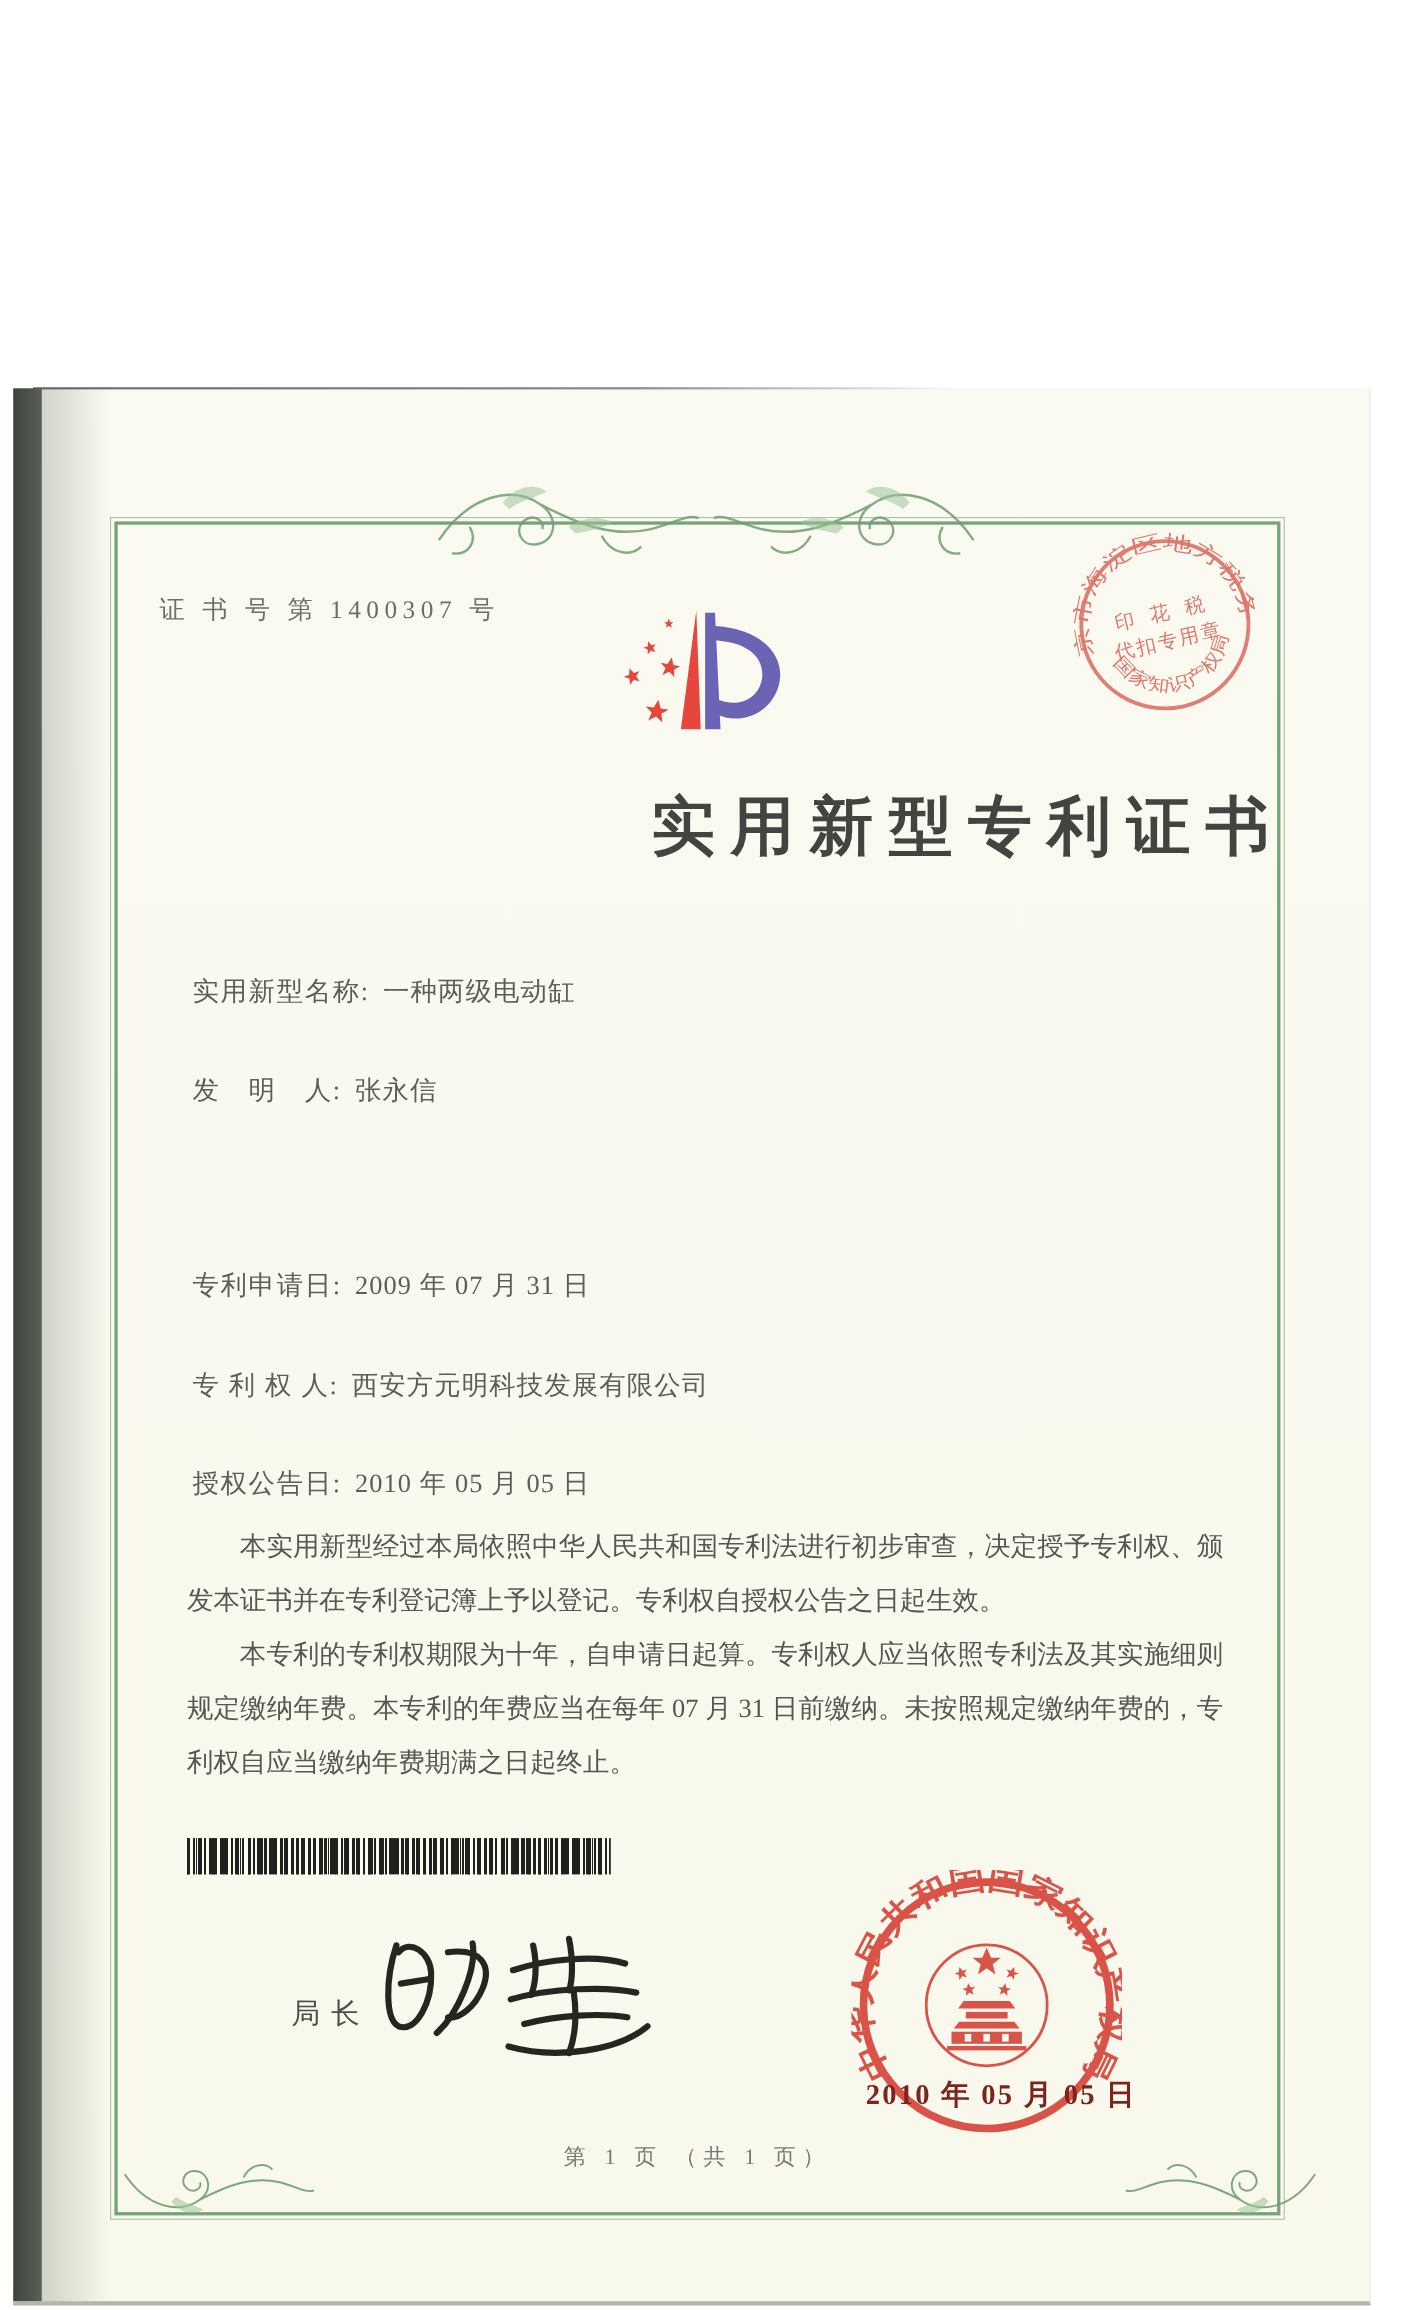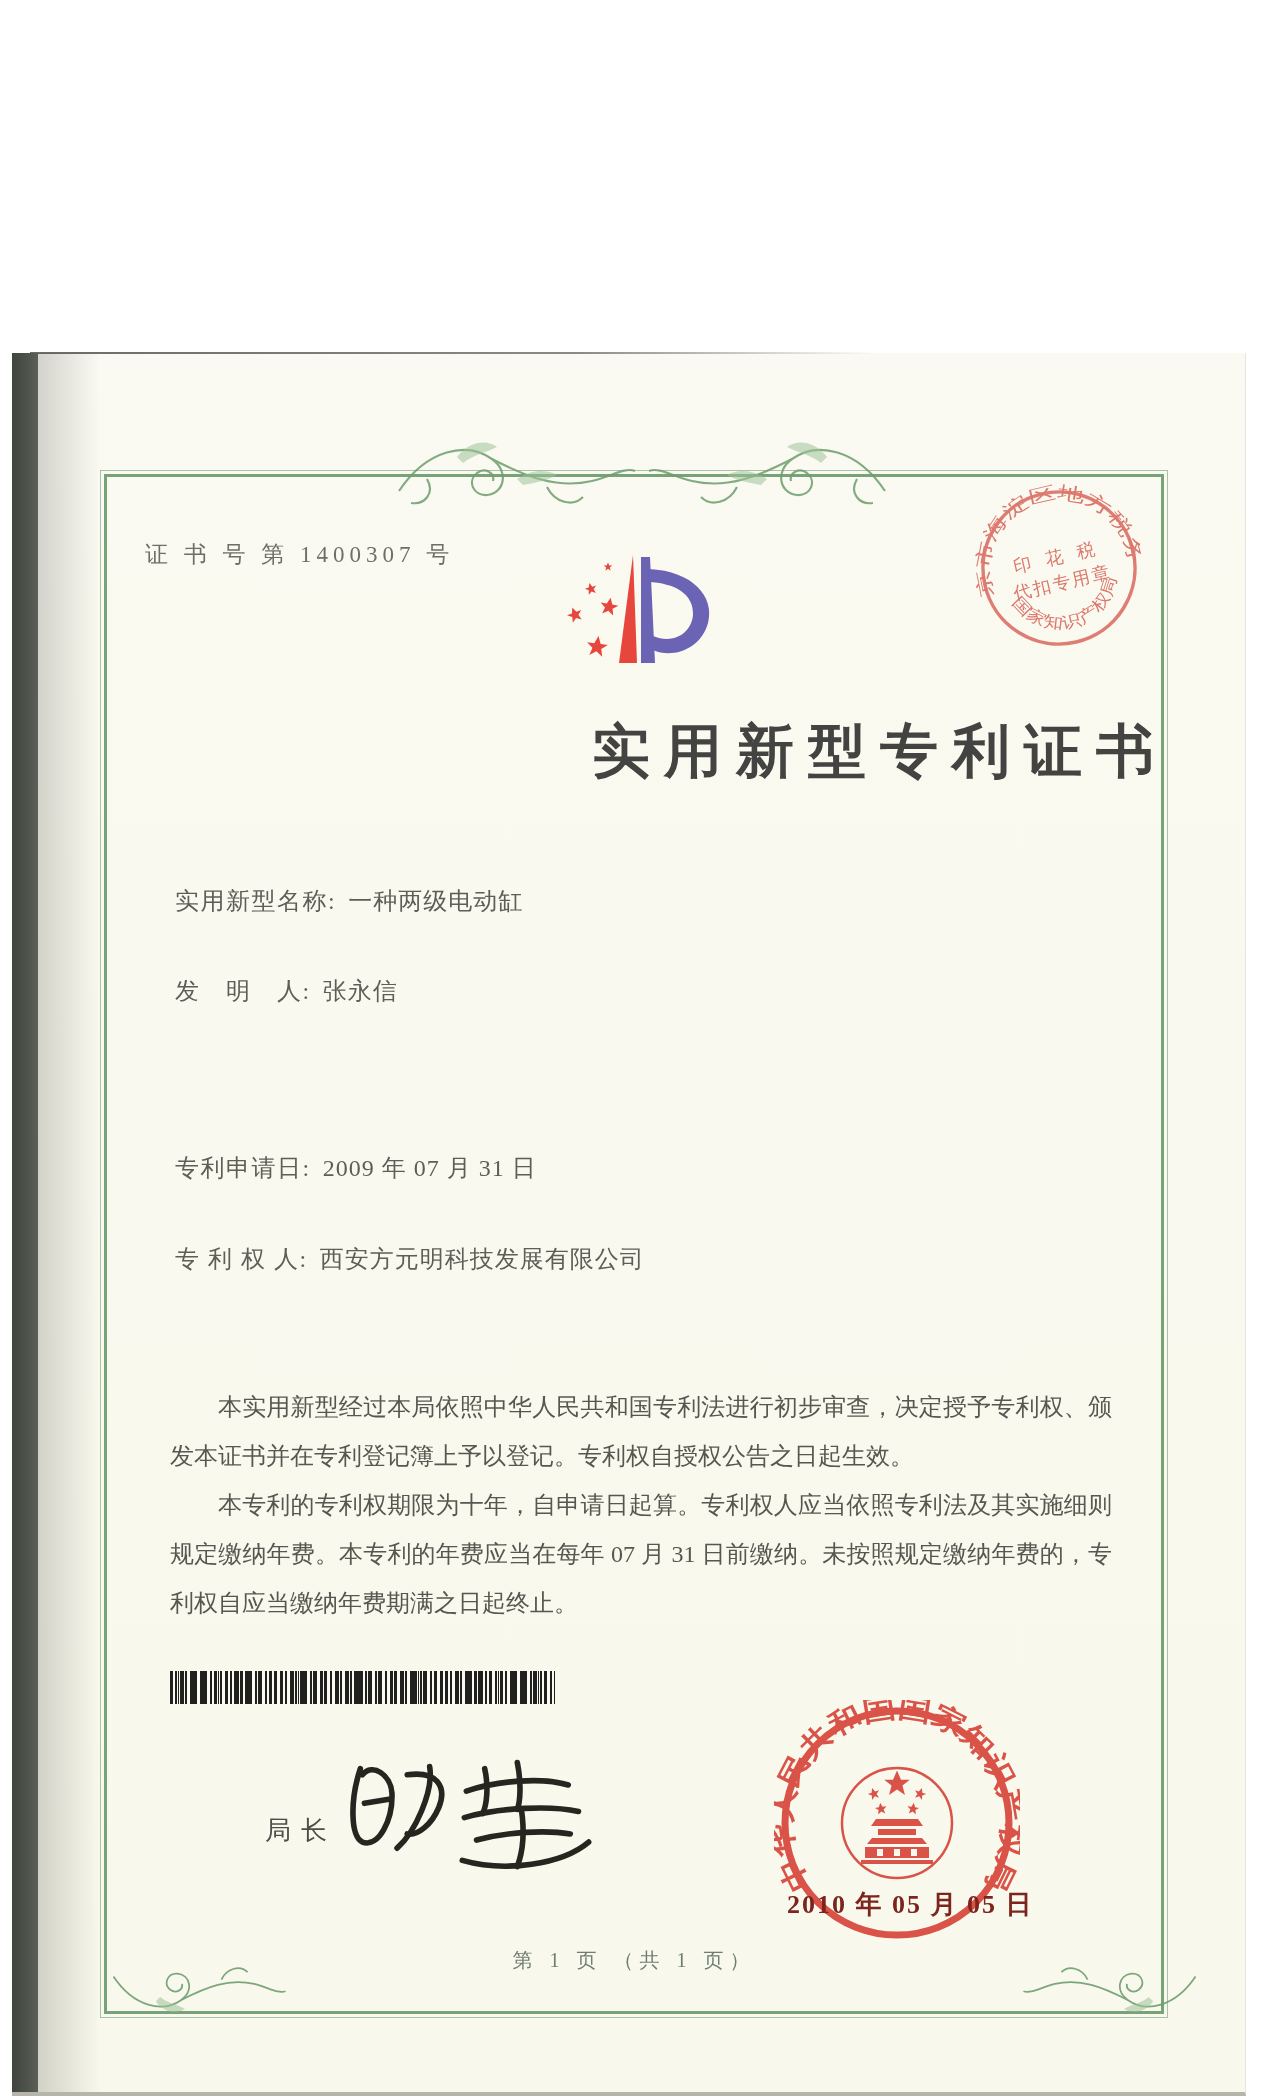--- a/index.html
+++ b/index.html
@@ -188,20 +188,23 @@
       <span class="flabel">实用新型名称:</span><span class="fvalue">一种两级电动缸</span>
     </div>
     <div class="field-row r2">
       <span class="flabel">发　明　人:</span><span class="fvalue">张永信</span>
     </div>
     <div class="field-row r4">
       <span class="flabel">专利申请日:</span><span class="fvalue">2009 年 07 月 31 日</span>
     </div>
     <div class="field-row r5">
       <span class="flabel">专 利 权 人:</span><span class="fvalue">西安方元明科技发展有限公司</span>
+    </div>
+    <div class="field-row r6">
+      <span class="flabel">授权公告日:</span><span class="fvalue">2010 年 05 月 05 日</span>
     </div>
 
     <div class="body-text">
       <p>本实用新型经过本局依照中华人民共和国专利法进行初步审查，决定授予专利权、颁发本证书并在专利登记簿上予以登记。专利权自授权公告之日起生效。</p>
       <p>本专利的专利权期限为十年，自申请日起算。专利权人应当依照专利法及其实施细则规定缴纳年费。本专利的年费应当在每年 07 月 31 日前缴纳。未按照规定缴纳年费的，专利权自应当缴纳年费期满之日起终止。</p>
     </div>
 
     <div class="barcode"></div>
 
     <div class="sig-title">局长</div>

